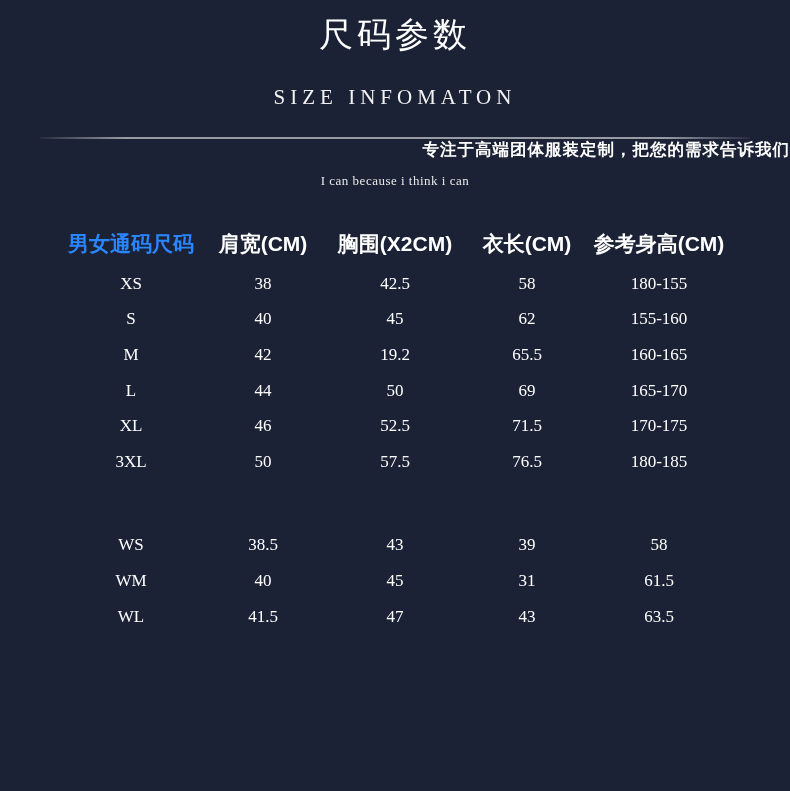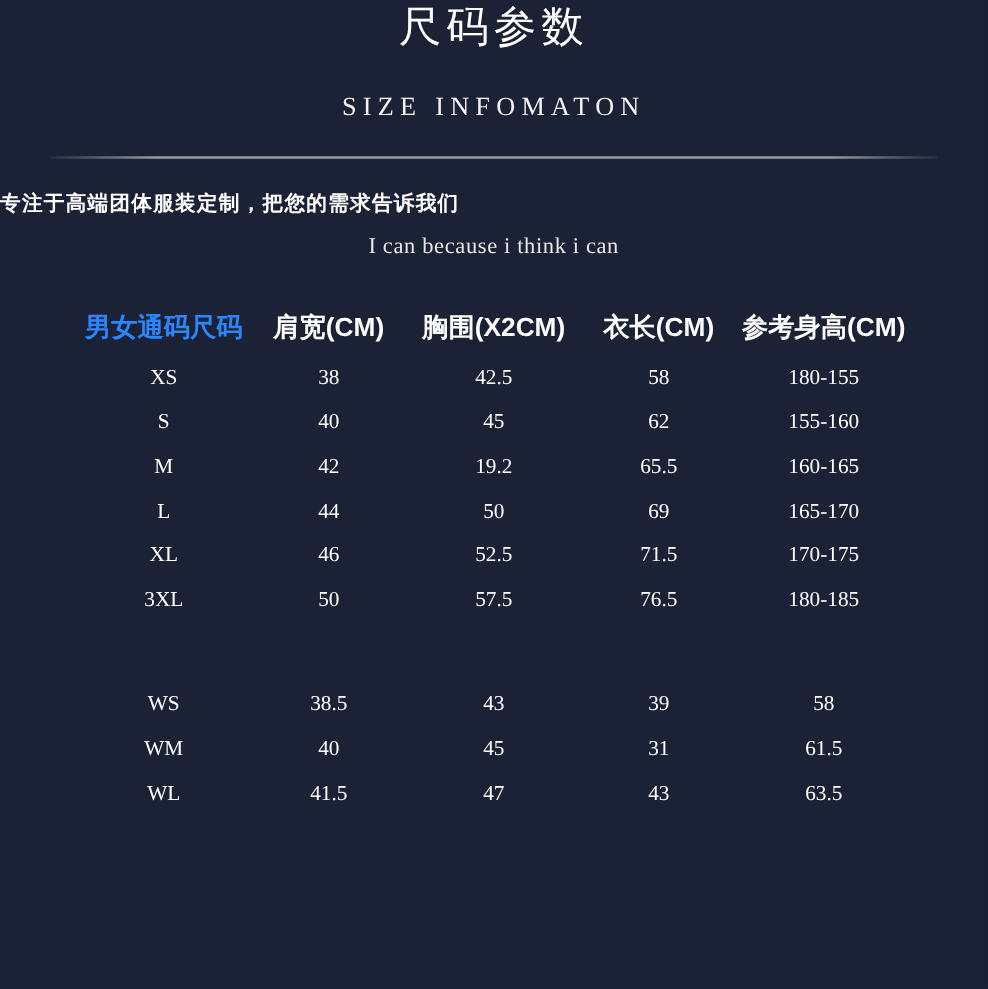--- a/index.html
+++ b/index.html
@@ -17,20 +17,21 @@
   }
   .page {
     width: 790px;
     height: 791px;
     background: #1b2235;
     box-sizing: border-box;
     position: relative;
   }
   .header {
     text-align: center;
+    padding-top: 12px;
   }
   .title-cn {
     font-family: "Liberation Serif", serif;
     font-size: 34px;
     letter-spacing: 4px;
     color: #ffffff;
     font-weight: normal;
     margin: 0;
     line-height: 46px;
   }
@@ -43,32 +44,31 @@
     font-weight: normal;
     line-height: 28px;
   }
   .divider {
     width: 710px;
     height: 2px;
     background: linear-gradient(to right, rgba(255,255,255,0.05), rgba(255,255,255,0.55) 12%, rgba(255,255,255,0.55) 88%, rgba(255,255,255,0.05));
     margin: 26px auto 0 auto;
   }
   .slogan-cn {
-    text-align: left;
+    text-align: right;
     font-family: "Liberation Sans", sans-serif;
     font-size: 16.5px;
     color: #ffffff;
-    margin-top: 25px;
     letter-spacing: 1px;
     font-weight: bold;
   }
   .slogan-en {
     text-align: center;
     font-family: "Liberation Serif", serif;
-    font-size: 18px;
+    font-size: 13px;
     color: #e8e8e8;
     margin-top: 12px;
     letter-spacing: 0.5px;
   }
   table.size-table {
     border-collapse: collapse;
     margin: 0 auto;
     width: 660px;
     table-layout: fixed;
   }

